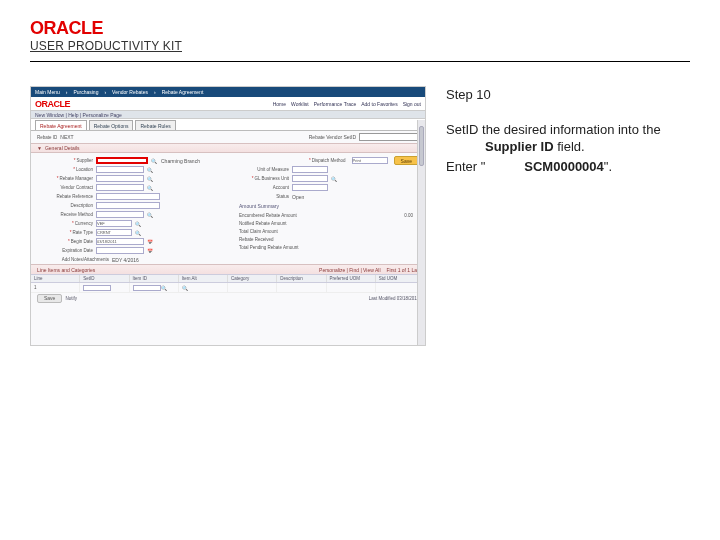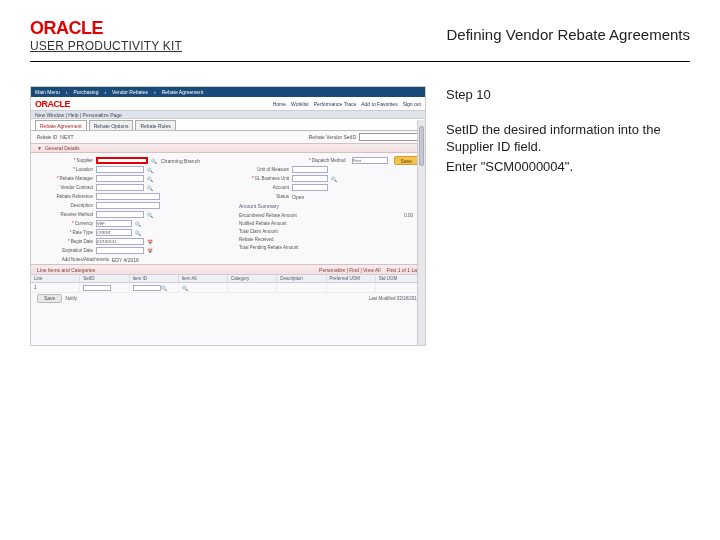--- a/index.html
+++ b/index.html
@@ -265,31 +265,30 @@
     flex: 1;
     font-size: 13px;
     color: #222;
     line-height: 1.35;
   }
   .step {
     font-size: 13px;
     margin-bottom: 17px;
   }
   .instr-p { margin-bottom: 2px; }
-  .b { font-weight: normal; }
+  .b { font-weight: bold; margin-left: 39px; }
 </style>
 </head>
 <body>
 
 <div class="header">
   <div class="logo-block">
     <div class="oracle-logo">ORACLE</div>
     <div class="logo-sub">USER PRODUCTIVITY KIT</div>
   </div>
-  <div class="page-title">Defining Vendor Rebate Agreements</div>
 </div>
 <hr class="hr">
 
 <div class="content">
   <div class="screenshot">
     <div class="app-topbar">
       <span>Main Menu</span>
       <span>›</span>
       <span>Purchasing</span>
       <span>›</span>

